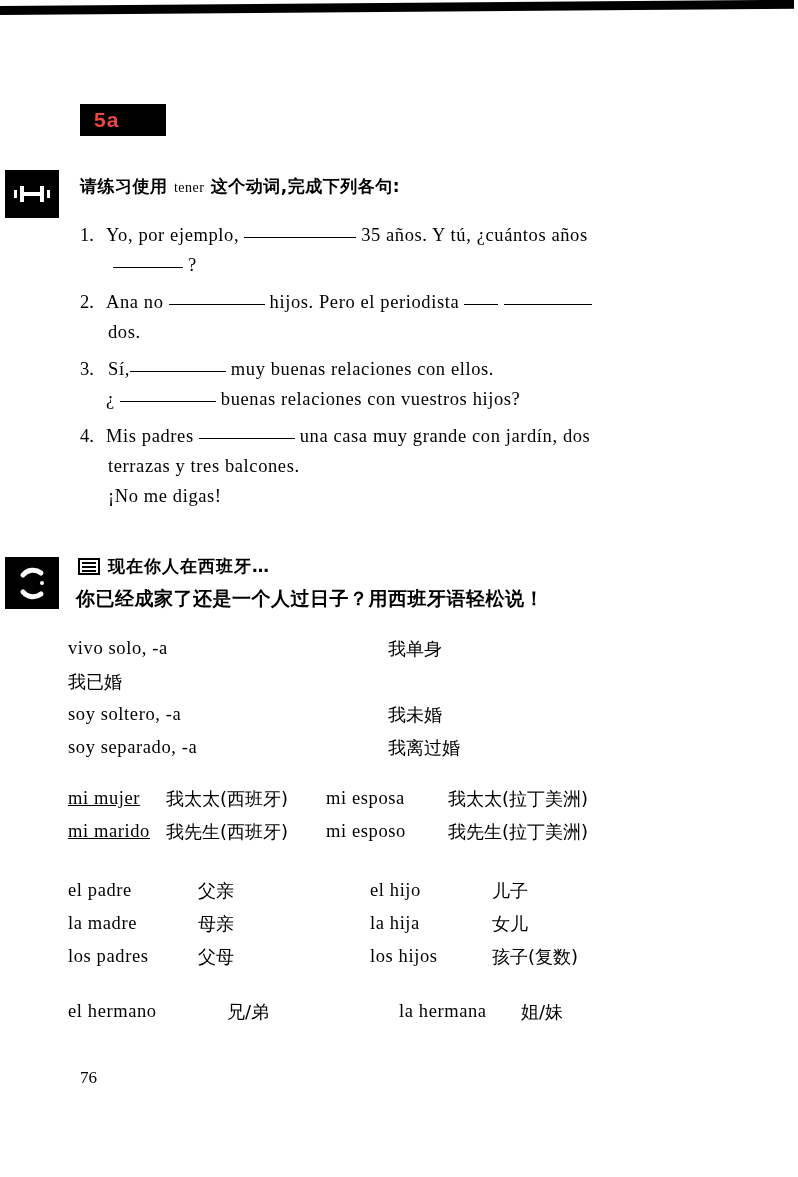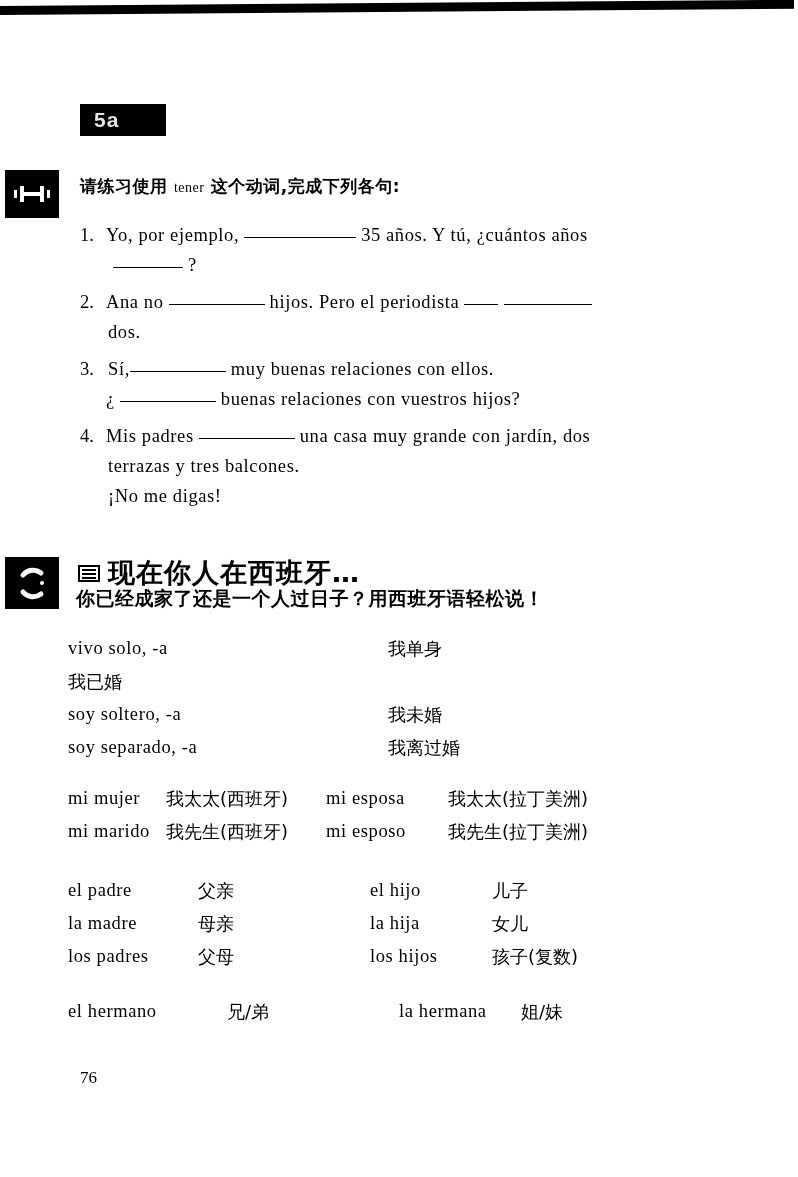--- a/index.html
+++ b/index.html
@@ -37,21 +37,21 @@
     left: 0; top: 0;
     width: 798px; height: 1177px;
   }
 
   
   .section-tag {
     position: absolute;
     left: 80px; top: 104px;
     width: 86px; height: 32px;
     background: #000000;
-    color: #e5e5e5;
+    color: #ef4444;
     font-family: "Liberation Sans", sans-serif;
     font-weight: bold;
     font-size: 21px;
     letter-spacing: 1px;
     display: flex;
     align-items: center;
     padding-left: 14px;
     box-sizing: border-box;
   }
 
@@ -133,21 +133,21 @@
   .dialog-head {
     position: absolute;
     left: 78px; top: 555px;
     display: flex;
     align-items: center;
     gap: 8px;
   }
   .dialog-head-text {
     font-family: "DejaVu Sans", sans-serif;
     font-weight: bold;
-    font-size: 27px;
+    font-size: 17px;
     letter-spacing: 1px;
   }
   .book-icon {
     display: inline-block;
     width: 22px; height: 17px;
     border: 2px solid #000;
     position: relative;
     box-sizing: border-box;
   }
   .book-icon::before {
@@ -175,21 +175,21 @@
     line-height: 33px;
   }
   .vrow { display: flex; white-space: nowrap; }
   .es  { font-family: "Liberation Serif", serif; letter-spacing: 0.6px; }
   .zh  { font-family: "DejaVu Sans", sans-serif; font-size: 18px; }
 
   #vocab-status { left: 68px; top: 632px; width: 640px; }
   #vocab-status .es { width: 320px; flex: 0 0 320px; }
 
   #vocab-spouse { left: 68px; top: 782px; width: 700px; }
-  #vocab-spouse .c1es { width: 98px; flex: 0 0 98px; }
+  #vocab-spouse .c1es { width: 98px; flex: 0 0 98px; text-decoration: underline; }
   #vocab-spouse .c1zh { width: 160px; flex: 0 0 160px; }
   #vocab-spouse .c2es { width: 122px; flex: 0 0 122px; }
   #vocab-spouse .c2zh { flex: 0 0 auto; }
 
   #vocab-family { left: 68px; top: 874px; width: 700px; }
   #vocab-family .c1es { width: 130px; flex: 0 0 130px; }
   #vocab-family .c1zh { width: 172px; flex: 0 0 172px; }
   #vocab-family .c2es { width: 122px; flex: 0 0 122px; }
   #vocab-family .c2zh { flex: 0 0 auto; }
 

